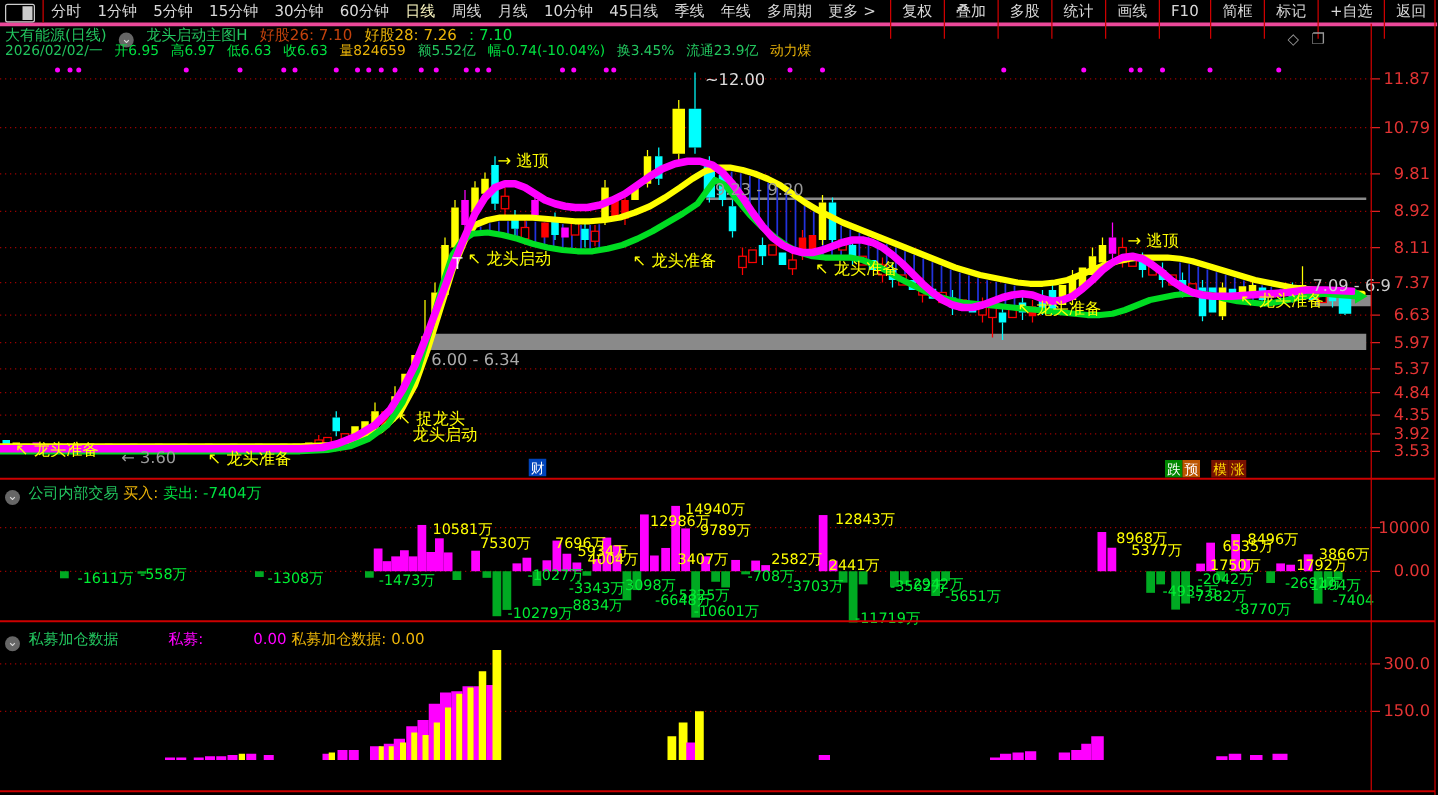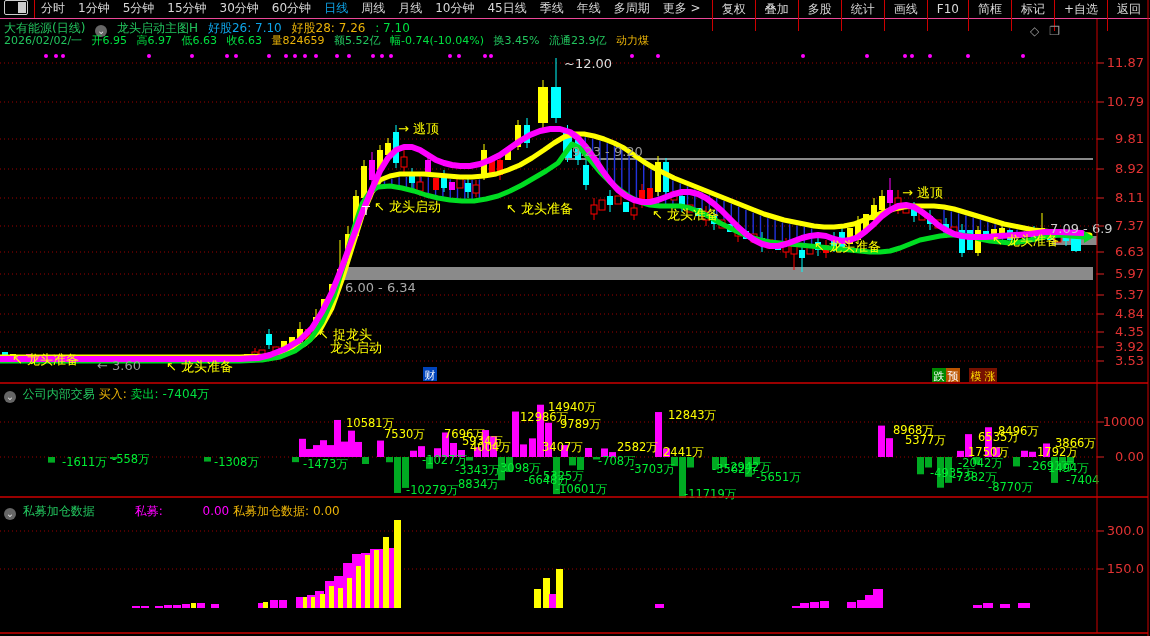--- a/index.html
+++ b/index.html
@@ -1,34 +1,34 @@
 <!DOCTYPE html>
 <html><head>
 <meta charset="utf-8">
 <style>
   html,body{margin:0;padding:0;background:#000;}
   #app{position:relative;width:1150px;height:636px;background:#000;overflow:hidden;
        font-family:"DejaVu Sans",sans-serif;-webkit-font-smoothing:none;}
   
-  .toolbar{position:absolute;top:0;left:0;width:1150px;height:18px;display:flex;align-items:flex-start;
-           border-bottom:1px solid #ec4899;color:#d8d8d8;font-size:12px;white-space:nowrap;}
+  .toolbar{position:absolute;top:0;left:0;width:1150px;height:18px;display:flex;align-items:flex-end;
+           border-bottom:3px solid #ec4899;color:#d8d8d8;font-size:12px;white-space:nowrap;}
   .win-ico{width:22px;height:13px;margin:0 4px;border:1px solid #ccc;border-radius:2px;
            display:inline-block;position:relative;flex:0 0 auto;}
   .win-ico::after{content:"";position:absolute;right:1px;top:1px;bottom:1px;width:8px;background:#ccc;}
   .tb-sep{width:1px;height:18px;background:#c00;margin:0 6px 0 2px;flex:0 0 auto;}
   .periods{display:flex;gap:13px;flex:0 0 auto;}
   .periods .p{cursor:default;}
-  .periods .p.active{color:#0ea5e9;}
+  .periods .p.active{color:#fef9c3;}
   .tb-right{display:flex;margin-left:auto;height:18px;align-items:center;}
   .tb-right .p{padding:13px 9px;border-left:1px solid #c00;height:18px;line-height:18px;}
   
   .row2{position:absolute;top:20px;left:4px;font-size:12px;color:#ccc;white-space:nowrap;z-index:5;}
   .row3{position:absolute;top:33px;left:4px;font-size:11px;color:#ccc;white-space:nowrap;z-index:5;}
   .row2 span,.row3 span{margin-right:6px;}
-  .cg{color:#00e040;} .cy{color:#eab308;} .cr{color:#0ea5e9;} .cw{color:#22c55e;} .cm{color:#ff00ff;margin-left:36px;}
+  .cg{color:#00e040;} .cy{color:#eab308;} .cr{color:#c2410c;} .cw{color:#22c55e;} .cm{color:#ff00ff;margin-left:36px;}
   .circ{display:inline-block;width:12px;height:12px;border-radius:50%;background:#666;color:#ddd;
         font-size:10px;line-height:11px;text-align:center;vertical-align:-2px;margin-right:3px;}
   .hdr-icons{position:absolute;top:24px;left:1030px;color:#999;font-size:12px;z-index:5;letter-spacing:10px;}
   .phead{position:absolute;left:4px;font-size:12px;color:#ccc;white-space:nowrap;z-index:5;}
   svg{position:absolute;top:0;left:0;z-index:1;}
   svg text{font-family:"DejaVu Sans",sans-serif;}
 </style>
 </head>
 <body>
 

